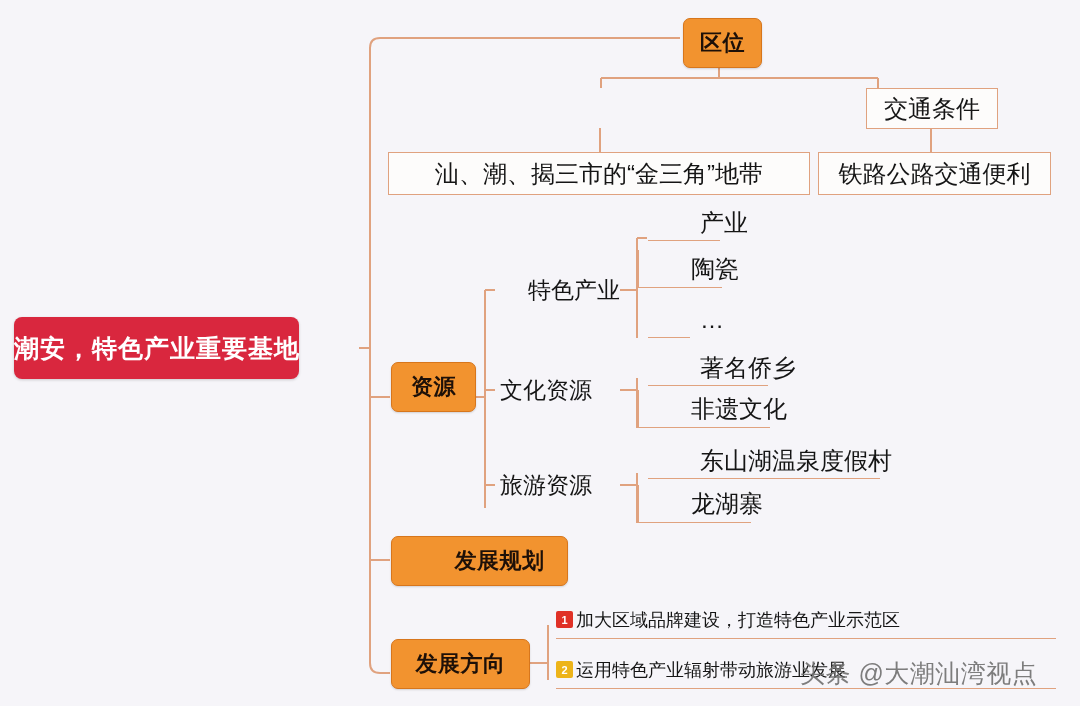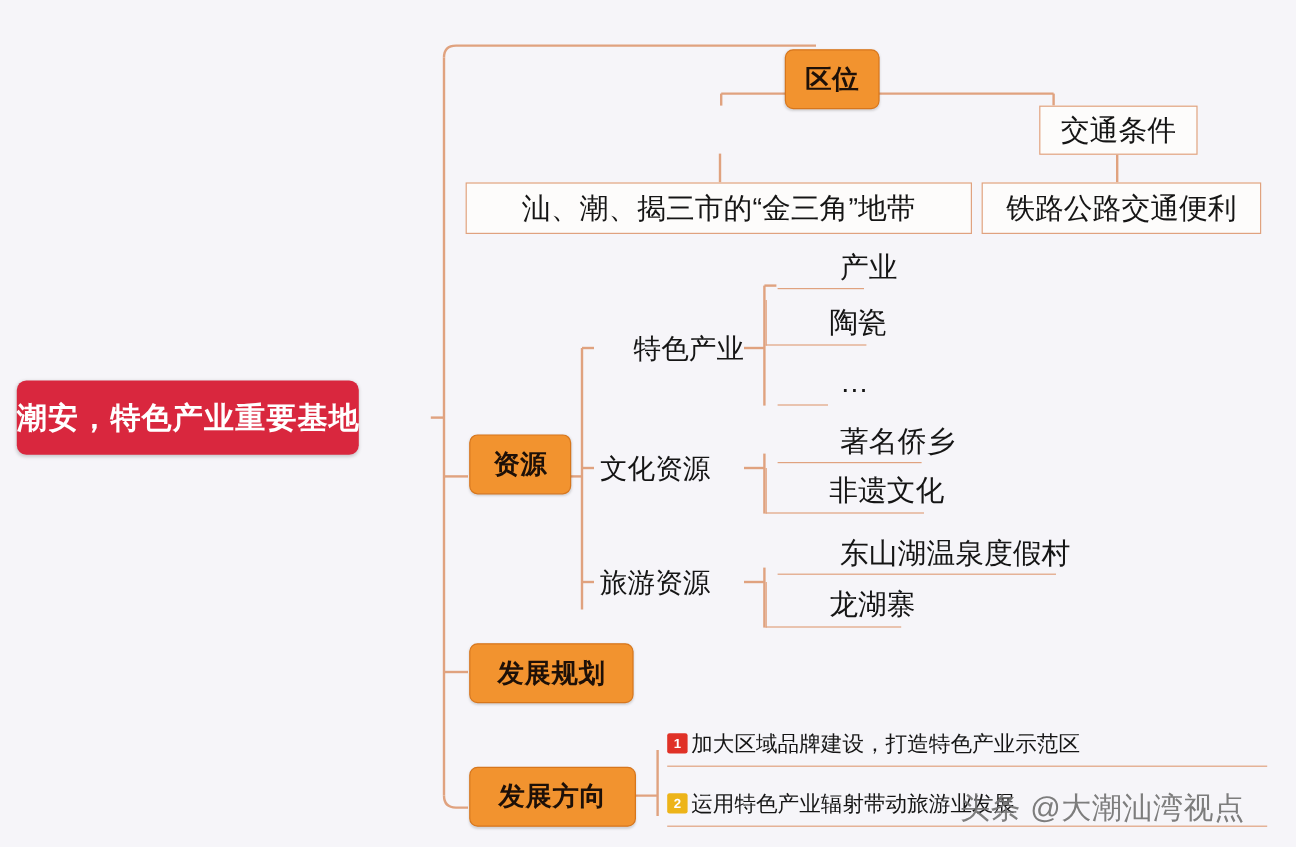--- a/index.html
+++ b/index.html
@@ -203,21 +203,21 @@
 
       <path d="M528,663 L548,663"></path>
       <path d="M548,625 L548,680"></path>
     </g>
   </svg>
 
   <div class="root-node">
     <span class="txt">潮安，特色产业重要基地</span>
   </div>
 
-  <div class="l1" style="left:654px; top:18px; width:77px; height:48px;margin-top:23px;">
+  <div class="l1" style="left:683px; top:18px; width:77px; height:48px;">
     <span class="txt">区位</span>
   </div>
 
 
   <div class="boxnode" style="left:866px; top:88px; width:132px; height:41px;">
     <span class="txt">交通条件</span>
   </div>
 
   <div class="boxnode" style="left:388px; top:152px; width:422px; height:43px;">
     <span class="txt">汕、潮、揭三市的“金三角”地带</span>
@@ -257,21 +257,21 @@
   <div class="textnode" style="left:500px; top:467px; width:120px; height:36px;">
     <span class="txt">旅游资源</span>
   </div>
   <div class="leafnode underline" style="left:648px; top:443px; width:232px; height:36px;">
     <span class="txt">东山湖温泉度假村</span>
   </div>
   <div class="leafnode three-side" style="left:638px; top:485px; width:113px; height:38px;">
     <span class="txt">龙湖寨</span>
   </div>
 
-  <div class="l1" style="left:391px; top:536px; width:135px; height:48px;">
+  <div class="l1" style="left:391px; top:536px; width:135px; height:48px;padding-left:40px;">
     <span class="txt">发展规划</span>
   </div>
 
   <div class="l1" style="left:391px; top:639px; width:137px; height:48px;">
     <span class="txt">发展方向</span>
   </div>
 
   <div class="diritem" style="left:556px; top:601px; width:500px; height:38px;">
     <span class="badge badge-1">1</span>
     <span class="txt">加大区域品牌建设，打造特色产业示范区</span>

